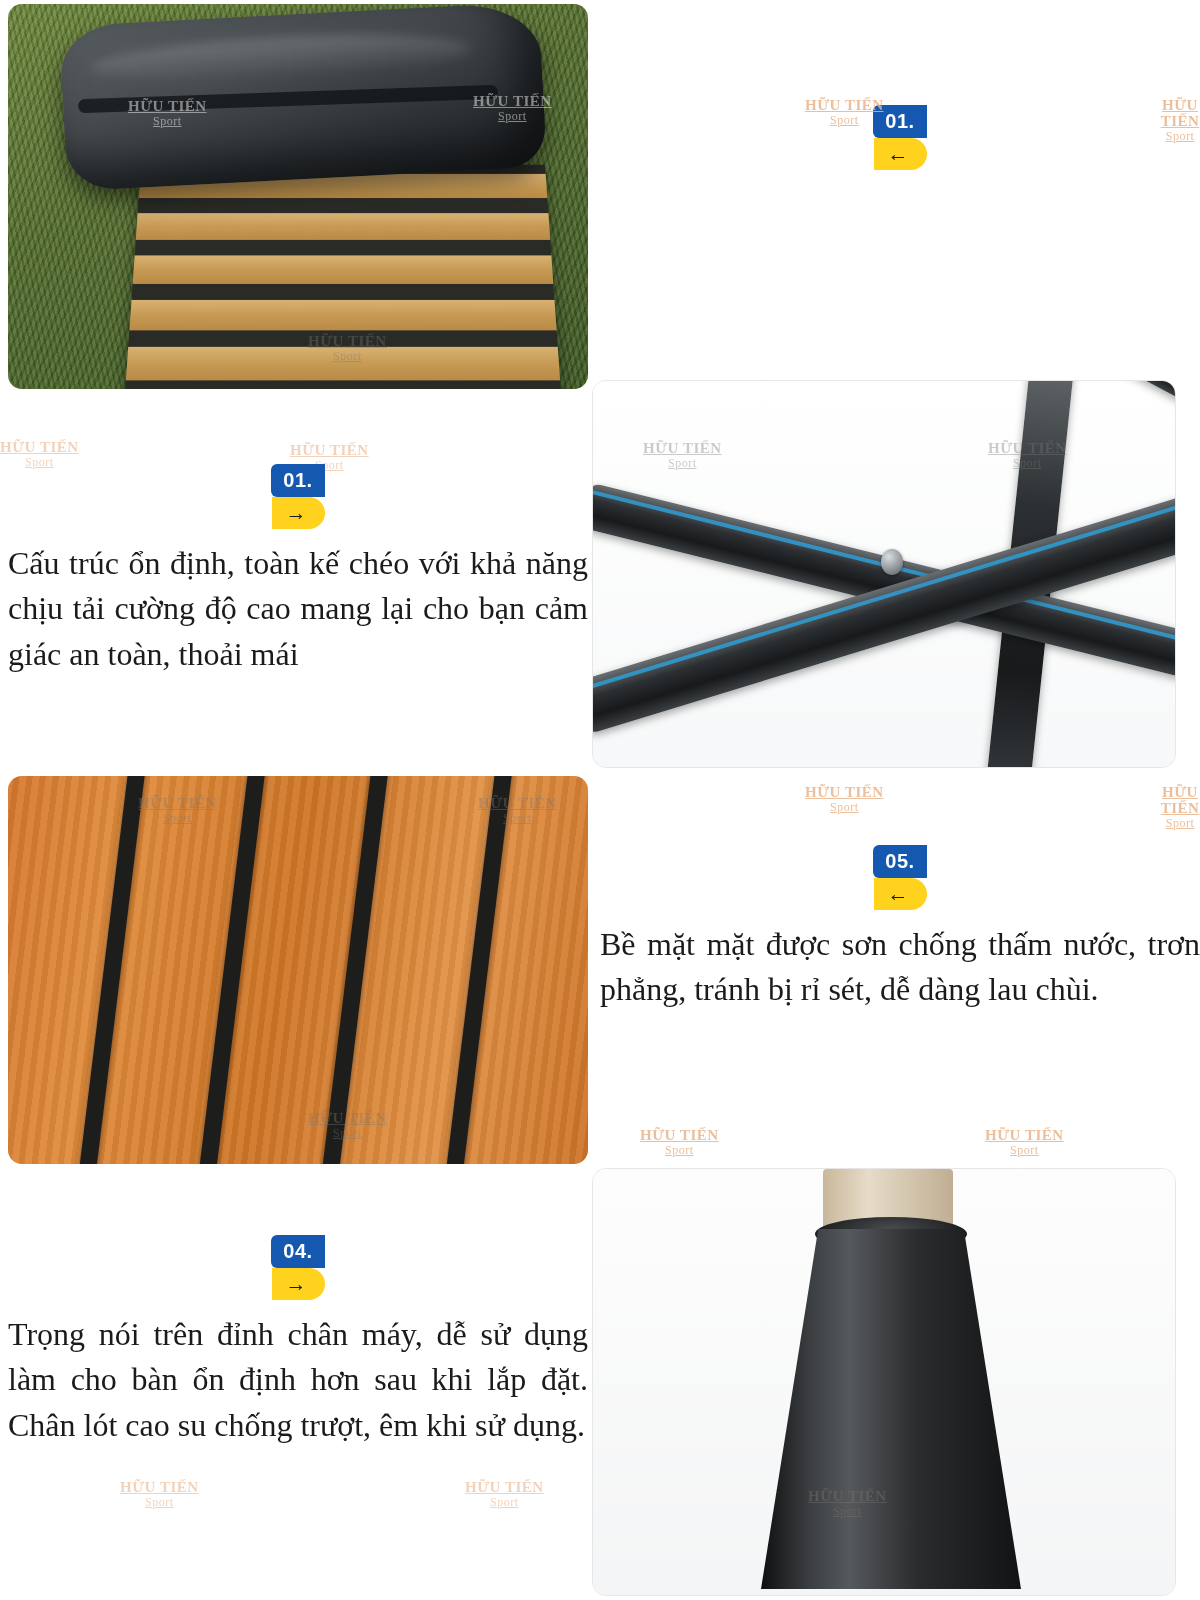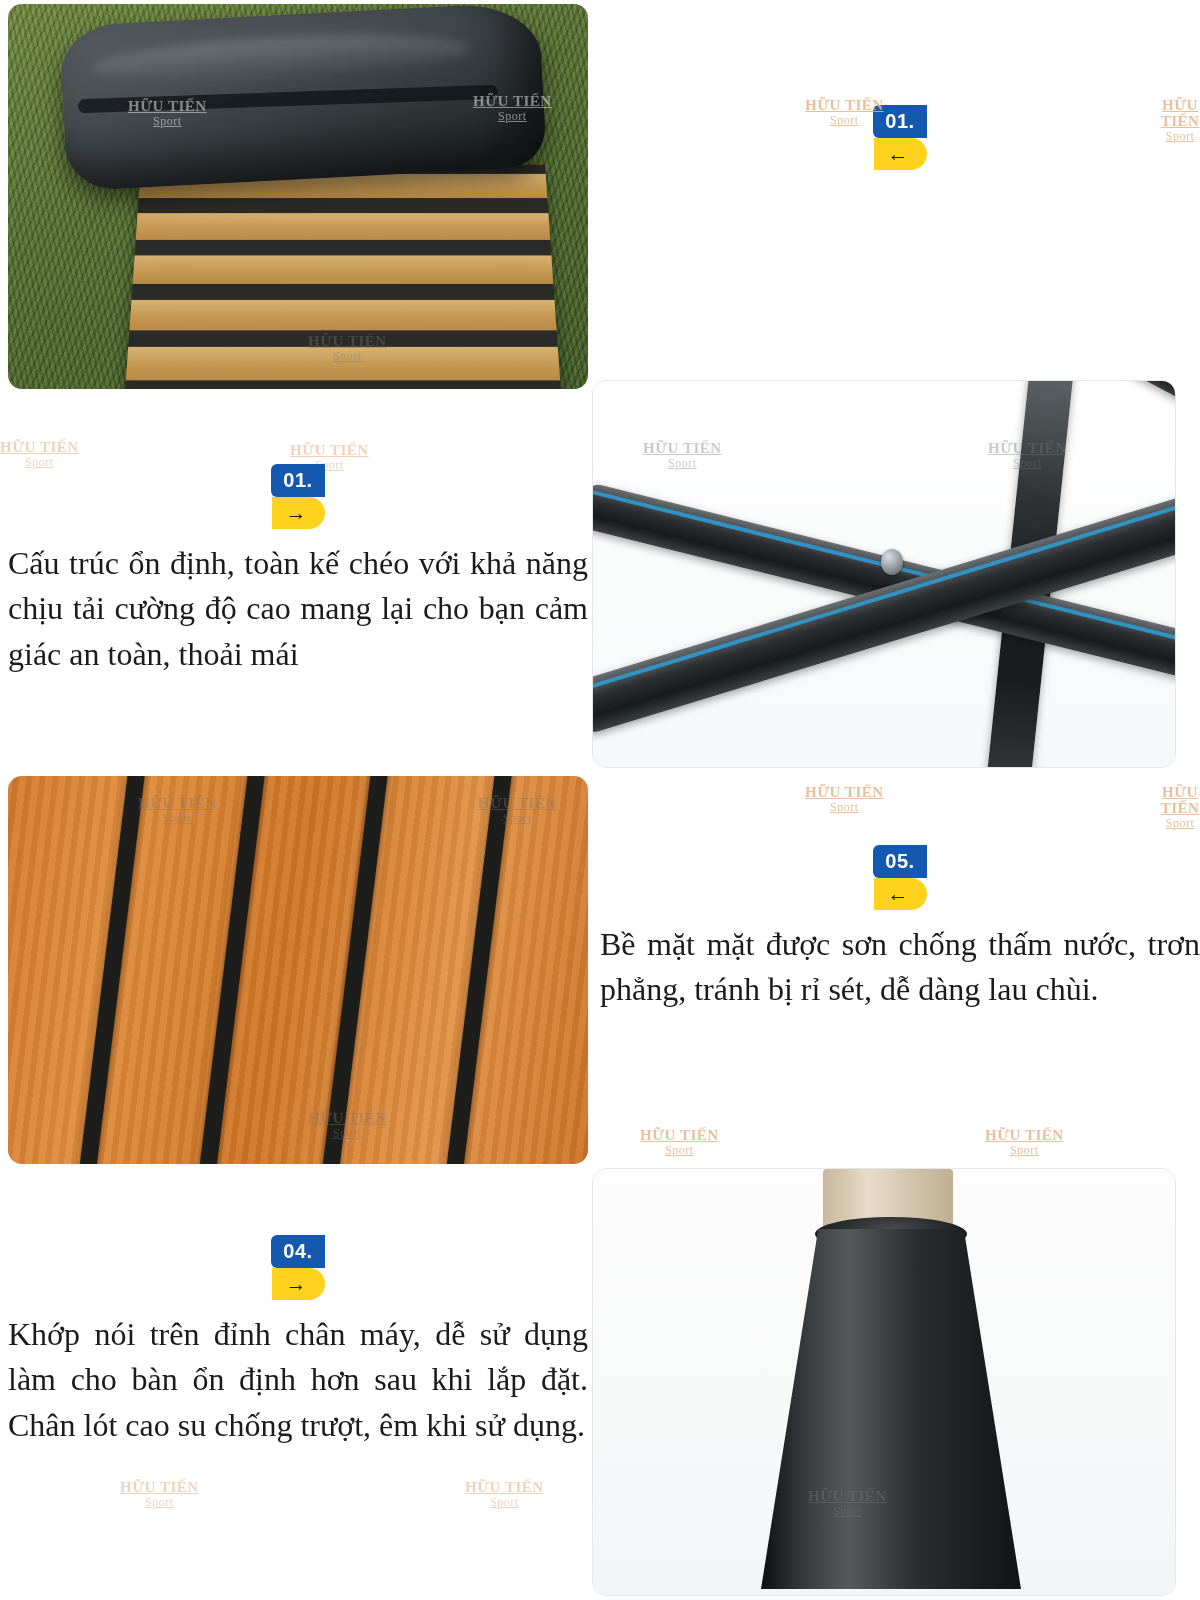--- a/index.html
+++ b/index.html
@@ -341,21 +341,21 @@
       <span class="w1">HỮU TIẾN</span>
       <span class="w2">Sport</span>
     </div>
   </div>
 
   <div class="txtblock t4">
     <div class="badge-row">
       <span class="num-badge">04.</span>
       <span class="arrow-badge">→</span>
     </div>
-    <div class="body-text">Khớp nói trên đỉnh chân máy, dễ sử dụng làm cho bàn ổn định hơn sau khi lắp đặt. Chân lót cao su chống trượt, êm khi sử dụng.</div>
+    <div class="body-text">Trọng nói trên đỉnh chân máy, dễ sử dụng làm cho bàn ổn định hơn sau khi lắp đặt. Chân lót cao su chống trượt, êm khi sử dụng.</div>
   </div>
 
   <div class="wm light" style="left:120px; top:1480px;">
     <span class="w1">HỮU TIẾN</span>
     <span class="w2">Sport</span>
   </div>
   <div class="wm light" style="left:465px; top:1480px;">
     <span class="w1">HỮU TIẾN</span>
     <span class="w2">Sport</span>
   </div>

